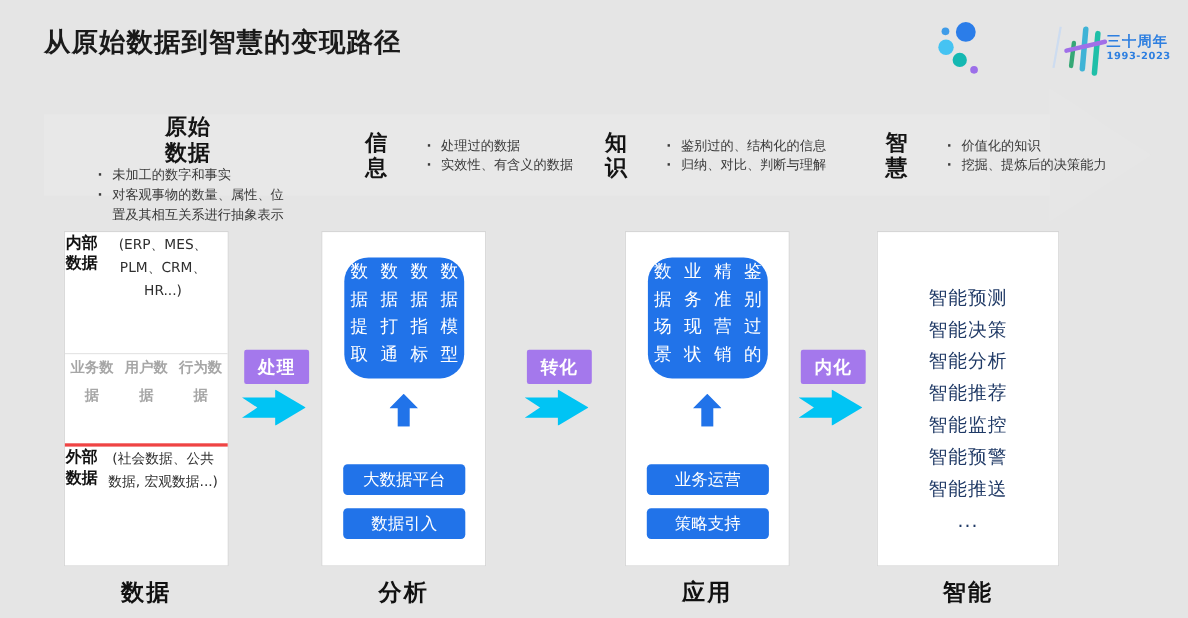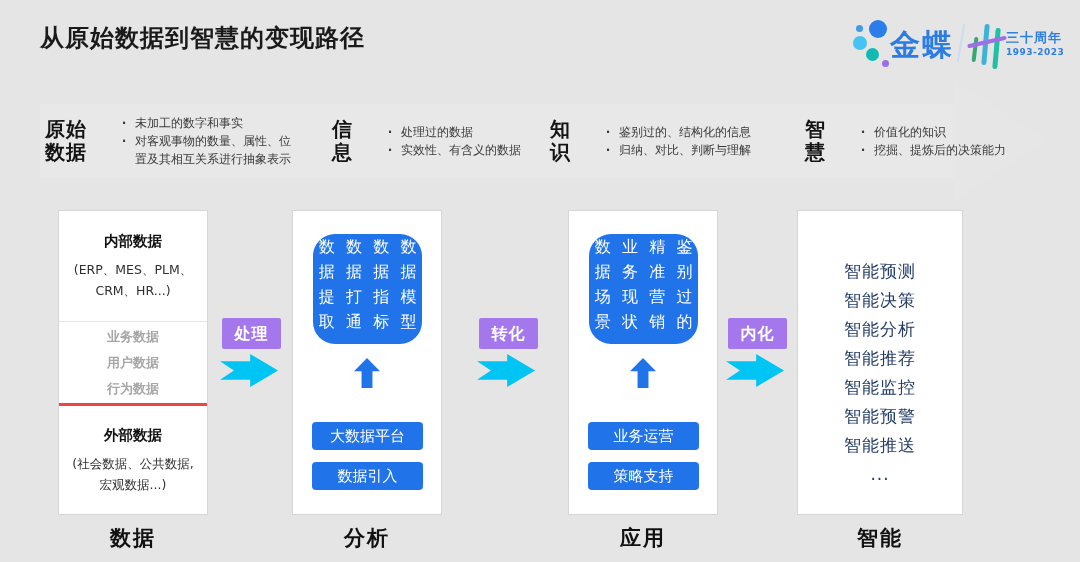--- a/index.html
+++ b/index.html
@@ -30,34 +30,34 @@
   
   .banner-body{position:absolute;left:40px;top:104px;width:915px;height:74px;background:#e8e8e8;}
   .banner-head{position:absolute;left:954px;top:80px;width:92px;height:122px;background:#e6e6e6;
                clip-path:polygon(0 0,100% 50%,0 100%);}
   .stage{position:absolute;top:104px;height:74px;display:flex;align-items:center;z-index:2;}
   .stage-label{font-size:20px;font-weight:bold;color:#141414;line-height:23px;letter-spacing:1px;}
   .stage-bullets{list-style:none;margin:0;padding:0;font-size:12px;color:#3a3a3a;line-height:18px;}
   .stage-bullets li{display:flex;align-items:flex-start;}
   .b-dot{flex:0 0 22px;text-align:center;font-weight:bold;color:#3a3a3a;}
   .b-txt{display:block;}
-  #stage1{left:45px;}   #stage1 .b-txt{max-width:160px;}
+  #stage1{left:80px;flex-direction:column;}   #stage1 .b-txt{max-width:160px;}
   #stage2{left:332px;}  #stage2 .b-txt{max-width:175px;}
   #stage3{left:550px;}  #stage3 .b-txt{max-width:185px;}
   #stage4{left:805px;}  #stage4 .b-txt{max-width:175px;}
   .stage .gap{width:26px;}
 
   
   .col{position:absolute;top:210px;height:305px;background:#fff;border:1px solid #d6d6d6;box-sizing:border-box;}
   #col1{left:58px;width:150px;}
   #col2{left:292px;width:150px;}
   #col3{left:568px;width:150px;}
   #col4{left:797px;width:166px;}
 
-  .c1-sec{display:flex;flex-direction:column;justify-content:center;text-align:center;box-sizing:border-box;}
+  .c1-sec{display:flex;flex-direction:row;justify-content:center;text-align:center;box-sizing:border-box;}
   .c1-a{height:110px;}
   .c1-b{height:82px;border-top:1px solid #e3e3e3;}
   .c1-c{height:111px;border-top:3px solid #ef4444;}
   .c1-title{font-size:14.5px;font-weight:bold;color:#111;margin-bottom:8px;}
   .c1-sub{font-size:12.5px;color:#2f2f2f;line-height:21px;padding:0 8px;}
   .c1-gray{font-size:13px;font-weight:bold;color:#a6a6a6;line-height:26px;}
 
   .panel{position:absolute;left:20px;top:23px;width:109px;height:110px;background:#2173e9;border-radius:22px;
          display:flex;justify-content:center;text-align:center;
          color:#fff;font-size:16px;line-height:25px;}
@@ -88,21 +88,20 @@
 <div class="canvas">
 
   <div class="page-title">从原始数据到智慧的变现路径</div>
 
   <div class="logo">
     <span class="dot dot-a"></span>
     <span class="dot dot-e"></span>
     <span class="dot dot-b"></span>
     <span class="dot dot-c"></span>
     <span class="dot dot-d"></span>
-    <span class="brand">金蝶</span>
     <span class="logo-div"></span>
     <span class="mark">
       <i class="mk1"></i>
         <i class="mk2"></i>
         <i class="mk3"></i>
         <i class="mk4"></i>
     </span>
     <span class="annv">三十周年</span>
     <span class="years">1993-2023</span>
   </div>

